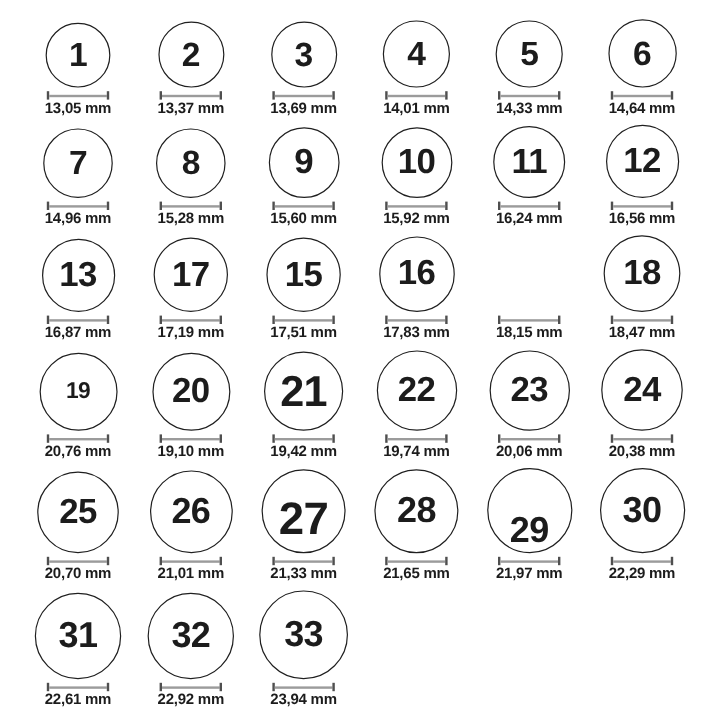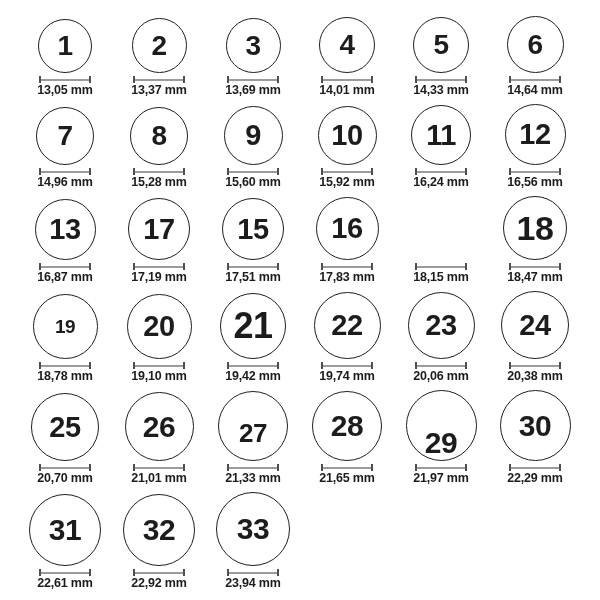--- a/index.html
+++ b/index.html
@@ -214,41 +214,41 @@
       <div class="cell">
     <div class="measure">
       <span class="tick"></span>
       <span class="hline"></span>
       <span class="tick"></span>
     </div>
     <div class="mm">18,15 mm</div>
   </div>
       <div class="cell">
     <div class="circle" style="width: 64px; height: 64px;">
-      <span class="num" style="font-size: 34px;">18</span>
+      <span class="num" style="font-size: 29px;">18</span>
     </div>
     <div class="measure">
       <span class="tick"></span>
       <span class="hline"></span>
       <span class="tick"></span>
     </div>
     <div class="mm">18,47 mm</div>
   </div>
     </div>
   <div class="row">
       <div class="cell">
     <div class="circle" style="width: 65px; height: 65px;">
       <span class="num" style="font-size: 19px;">19</span>
     </div>
     <div class="measure">
       <span class="tick"></span>
       <span class="hline"></span>
       <span class="tick"></span>
     </div>
-    <div class="mm">18,78 mm</div>
+    <div class="mm">20,76 mm</div>
   </div>
       <div class="cell">
     <div class="circle" style="width: 65px; height: 65px;">
       <span class="num" style="font-size: 29px;">20</span>
     </div>
     <div class="measure">
       <span class="tick"></span>
       <span class="hline"></span>
       <span class="tick"></span>
     </div>
@@ -317,21 +317,21 @@
     </div>
     <div class="measure">
       <span class="tick"></span>
       <span class="hline"></span>
       <span class="tick"></span>
     </div>
     <div class="mm">21,01 mm</div>
   </div>
       <div class="cell">
     <div class="circle" style="width: 70px; height: 70px;">
-      <span class="num" style="font-size: 26px; margin-top: 14px;">27</span>
+      <span class="num" style="font-size: 38px; margin-top: 14px;">27</span>
     </div>
     <div class="measure">
       <span class="tick"></span>
       <span class="hline"></span>
       <span class="tick"></span>
     </div>
     <div class="mm">21,33 mm</div>
   </div>
       <div class="cell">
     <div class="circle" style="width: 70px; height: 70px;">

